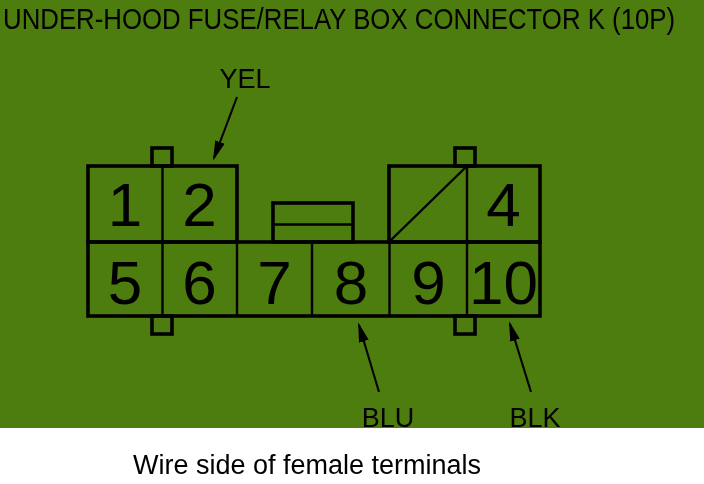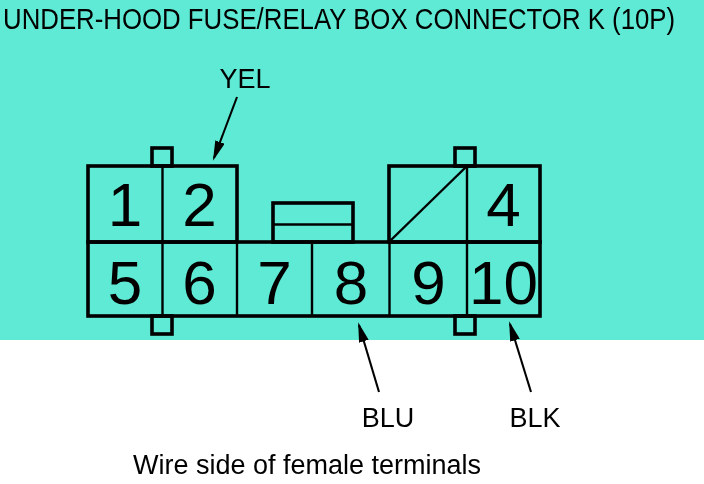--- a/index.html
+++ b/index.html
@@ -6,22 +6,22 @@
     margin: 0;
     padding: 0;
     background: #ffffff;
     width: 704px;
     height: 484px;
     overflow: hidden;
   }
   .stage {
     position: relative;
     width: 704px;
-    height: 340px;
-    background: #5eead4;
+    height: 428px;
+    background: #4d7c0f;
   }
   svg { display: block; }
   .ln {
     fill: none;
     stroke: #000000;
     stroke-width: 3.6;
   }
   .thin {
     fill: none;
     stroke: #000000;

